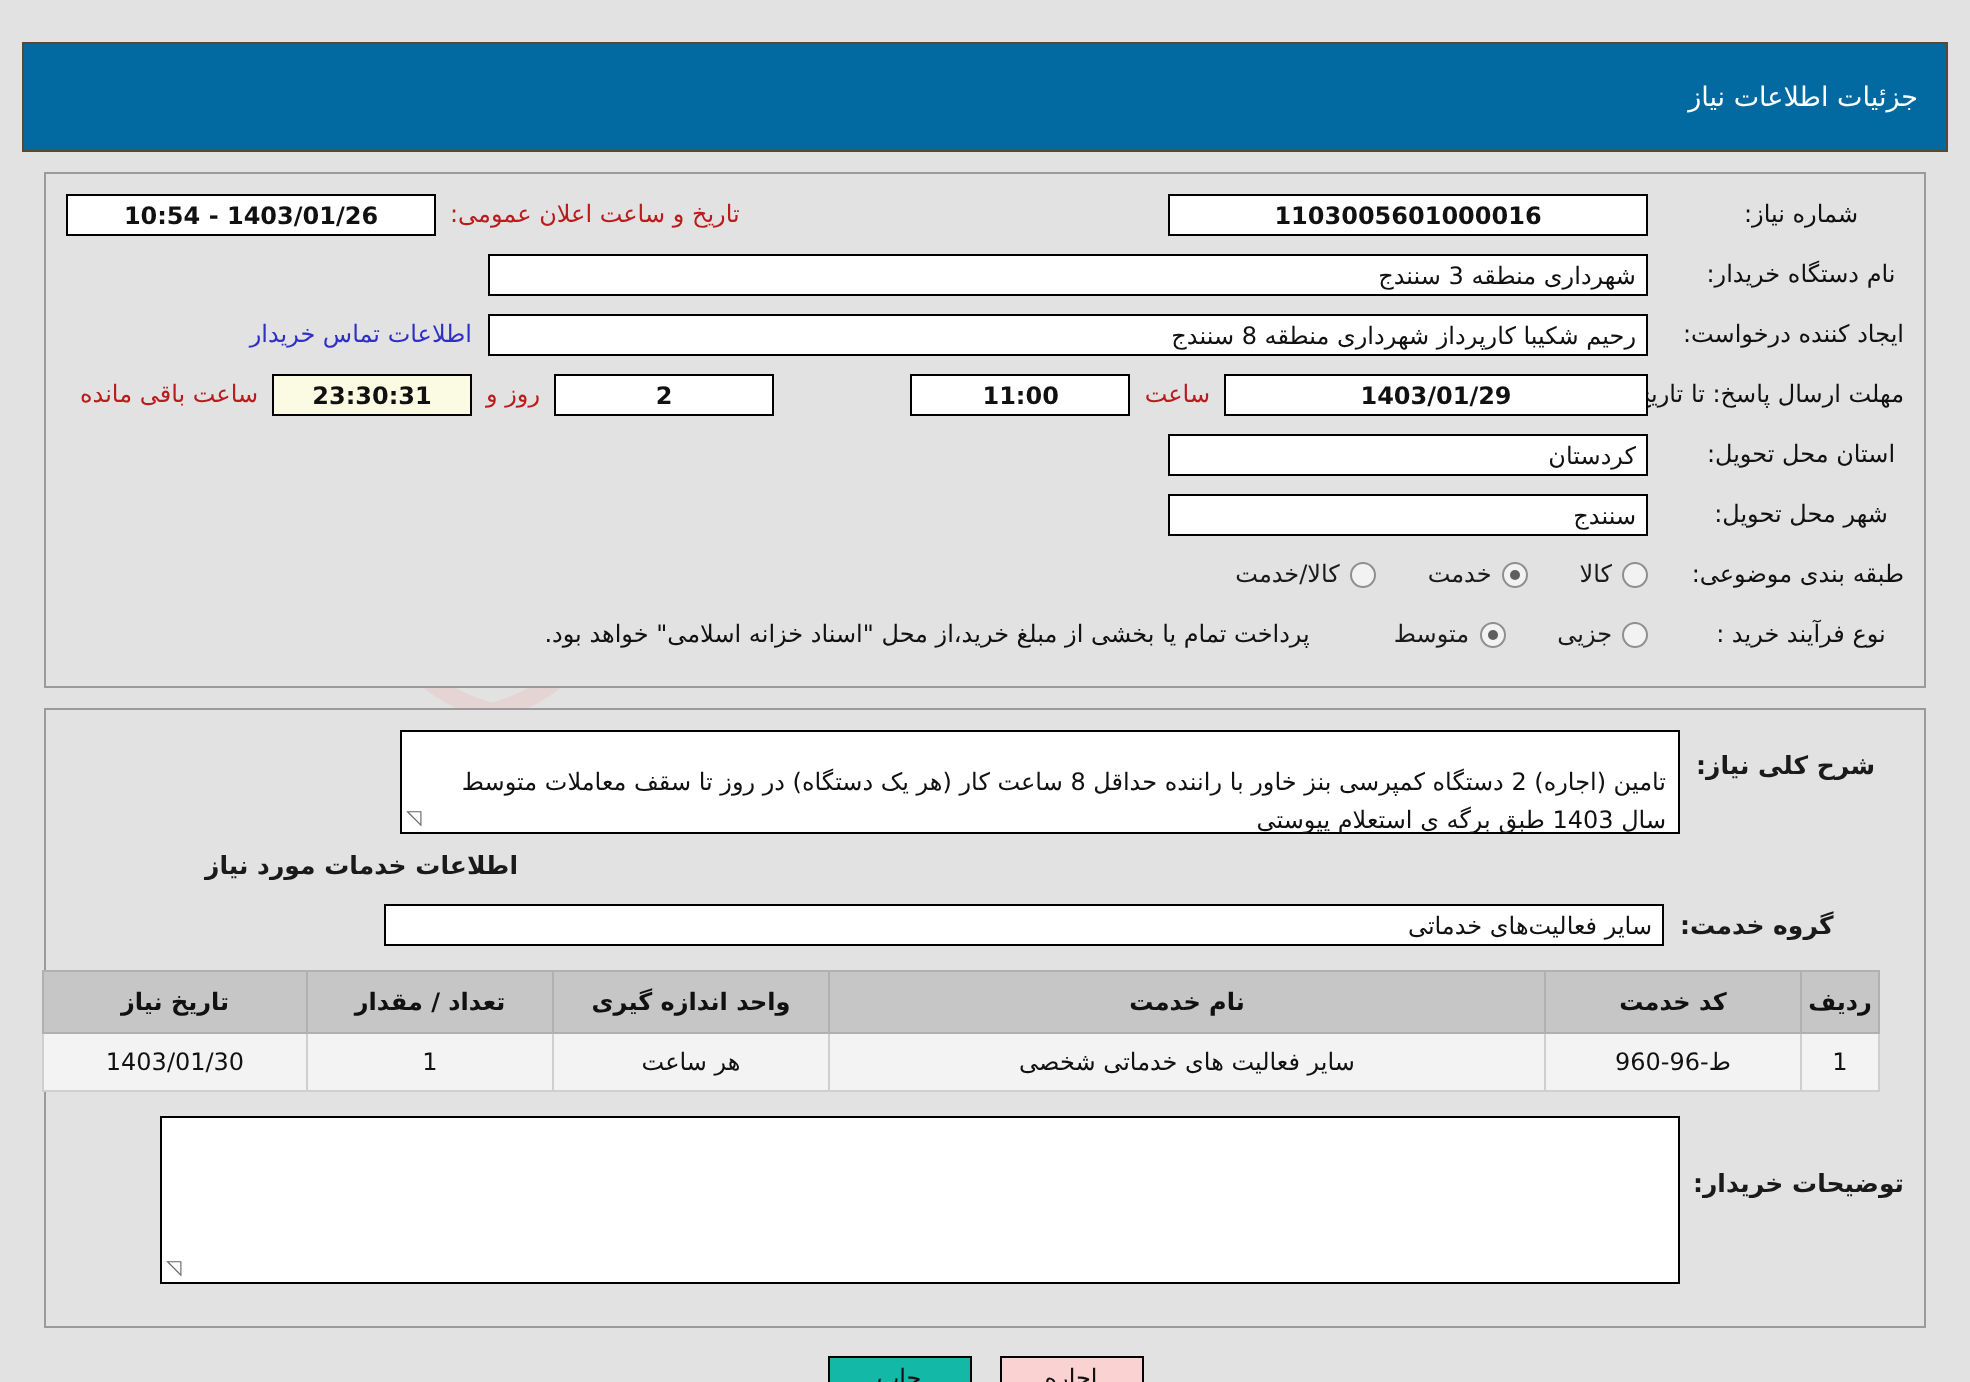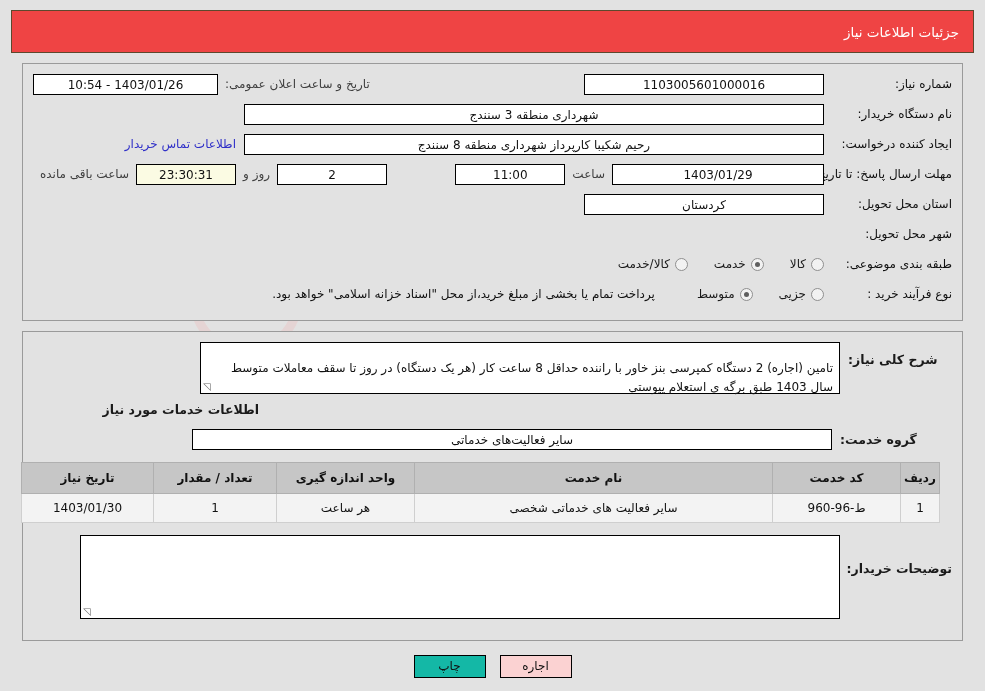--- a/index.html
+++ b/index.html
@@ -45,23 +45,23 @@
     top: 232px;
     width: 116px;
     height: 128px;
     opacity: .55;
   }
 
   .layer { position: relative; z-index: 2; }
 
   
   .titlebar {
-    margin: 10px 11px 0 11px;
-    height: 43px;
-    background: #ef4444;
+    margin: 21px 11px 0 11px;
+    height: 55px;
+    background: #0369a1;
     border: 1px solid #5d482d;
     display: flex;
     align-items: center;
     justify-content: flex-start;
     box-sizing: border-box;
   }
   .titlebar .title {
     color: #ffffff;
     font-size: 13.5px;
     padding-right: 14px;
@@ -80,62 +80,62 @@
 
   
   .row {
     display: flex;
     align-items: center;
     flex-direction: row;
     margin-bottom: 6px;
     min-height: 24px;
   }
   .lbl {
-    text-align: right;
+    text-align: center;
     font-size: 12px;
     color: #111;
     white-space: nowrap;
     padding-left: 25px;
     box-sizing: border-box;
     line-height: 1.25;
   }
   .lbl-w { width: 128px; }
   .lbl-w2 { width: 128px; }
 
   .fld {
     border: 1px solid #000;
     background: #ffffff;
     height: 21px;
     line-height: 21px;
     font-size: 12px;
     padding: 0 5px;
     box-sizing: border-box;
-    text-align: center;
+    text-align: right;
     color: #111;
     overflow: hidden;
     white-space: nowrap;
     font-family: "DejaVu Sans", "Liberation Sans", sans-serif;
   }
-  .fld.center { text-align: center; }
+  .fld.center { text-align: center; font-weight: bold; }
   .fld.hl { background: #fbfbe3; }
 
   .w-need   { width: 240px; }
   .w-buyer  { width: 580px; }
   .w-creator{ width: 580px; }
   .w-date   { width: 212px; }
   .w-hour   { width: 110px; }
   .w-days   { width: 110px; }
   .w-count  { width: 100px; }
   .w-prov   { width: 240px; }
   .w-city   { width: 240px; }
   .w-pubdate{ width: 185px; }
 
   .inline-lbl {
     font-size: 12px;
-    color: #404040;
+    color: #b91c1c;
     padding: 0 7px;
     white-space: nowrap;
   }
   .link {
     color: #2f2fc8;
     font-size: 12px;
     padding: 0 8px;
     white-space: nowrap;
     cursor: pointer;
   }
@@ -329,20 +329,21 @@
       <div class="inline-lbl">ساعت باقی مانده</div>
     </div>
 
     <div class="row">
       <div class="lbl lbl-w">استان محل تحویل:</div>
       <div class="fld w-prov">کردستان</div>
     </div>
 
     <div class="row">
       <div class="lbl lbl-w">شهر محل تحویل:</div>
+      <div class="fld w-city">سنندج</div>
     </div>
 
     <div class="row">
       <div class="lbl lbl-w">طبقه بندی موضوعی:</div>
       <div class="radio-grp">
         <span class="radio"></span>
         <span class="radio-lbl">کالا</span>
         <span class="radio on"></span>
         <span class="radio-lbl">خدمت</span>
         <span class="radio"></span>

